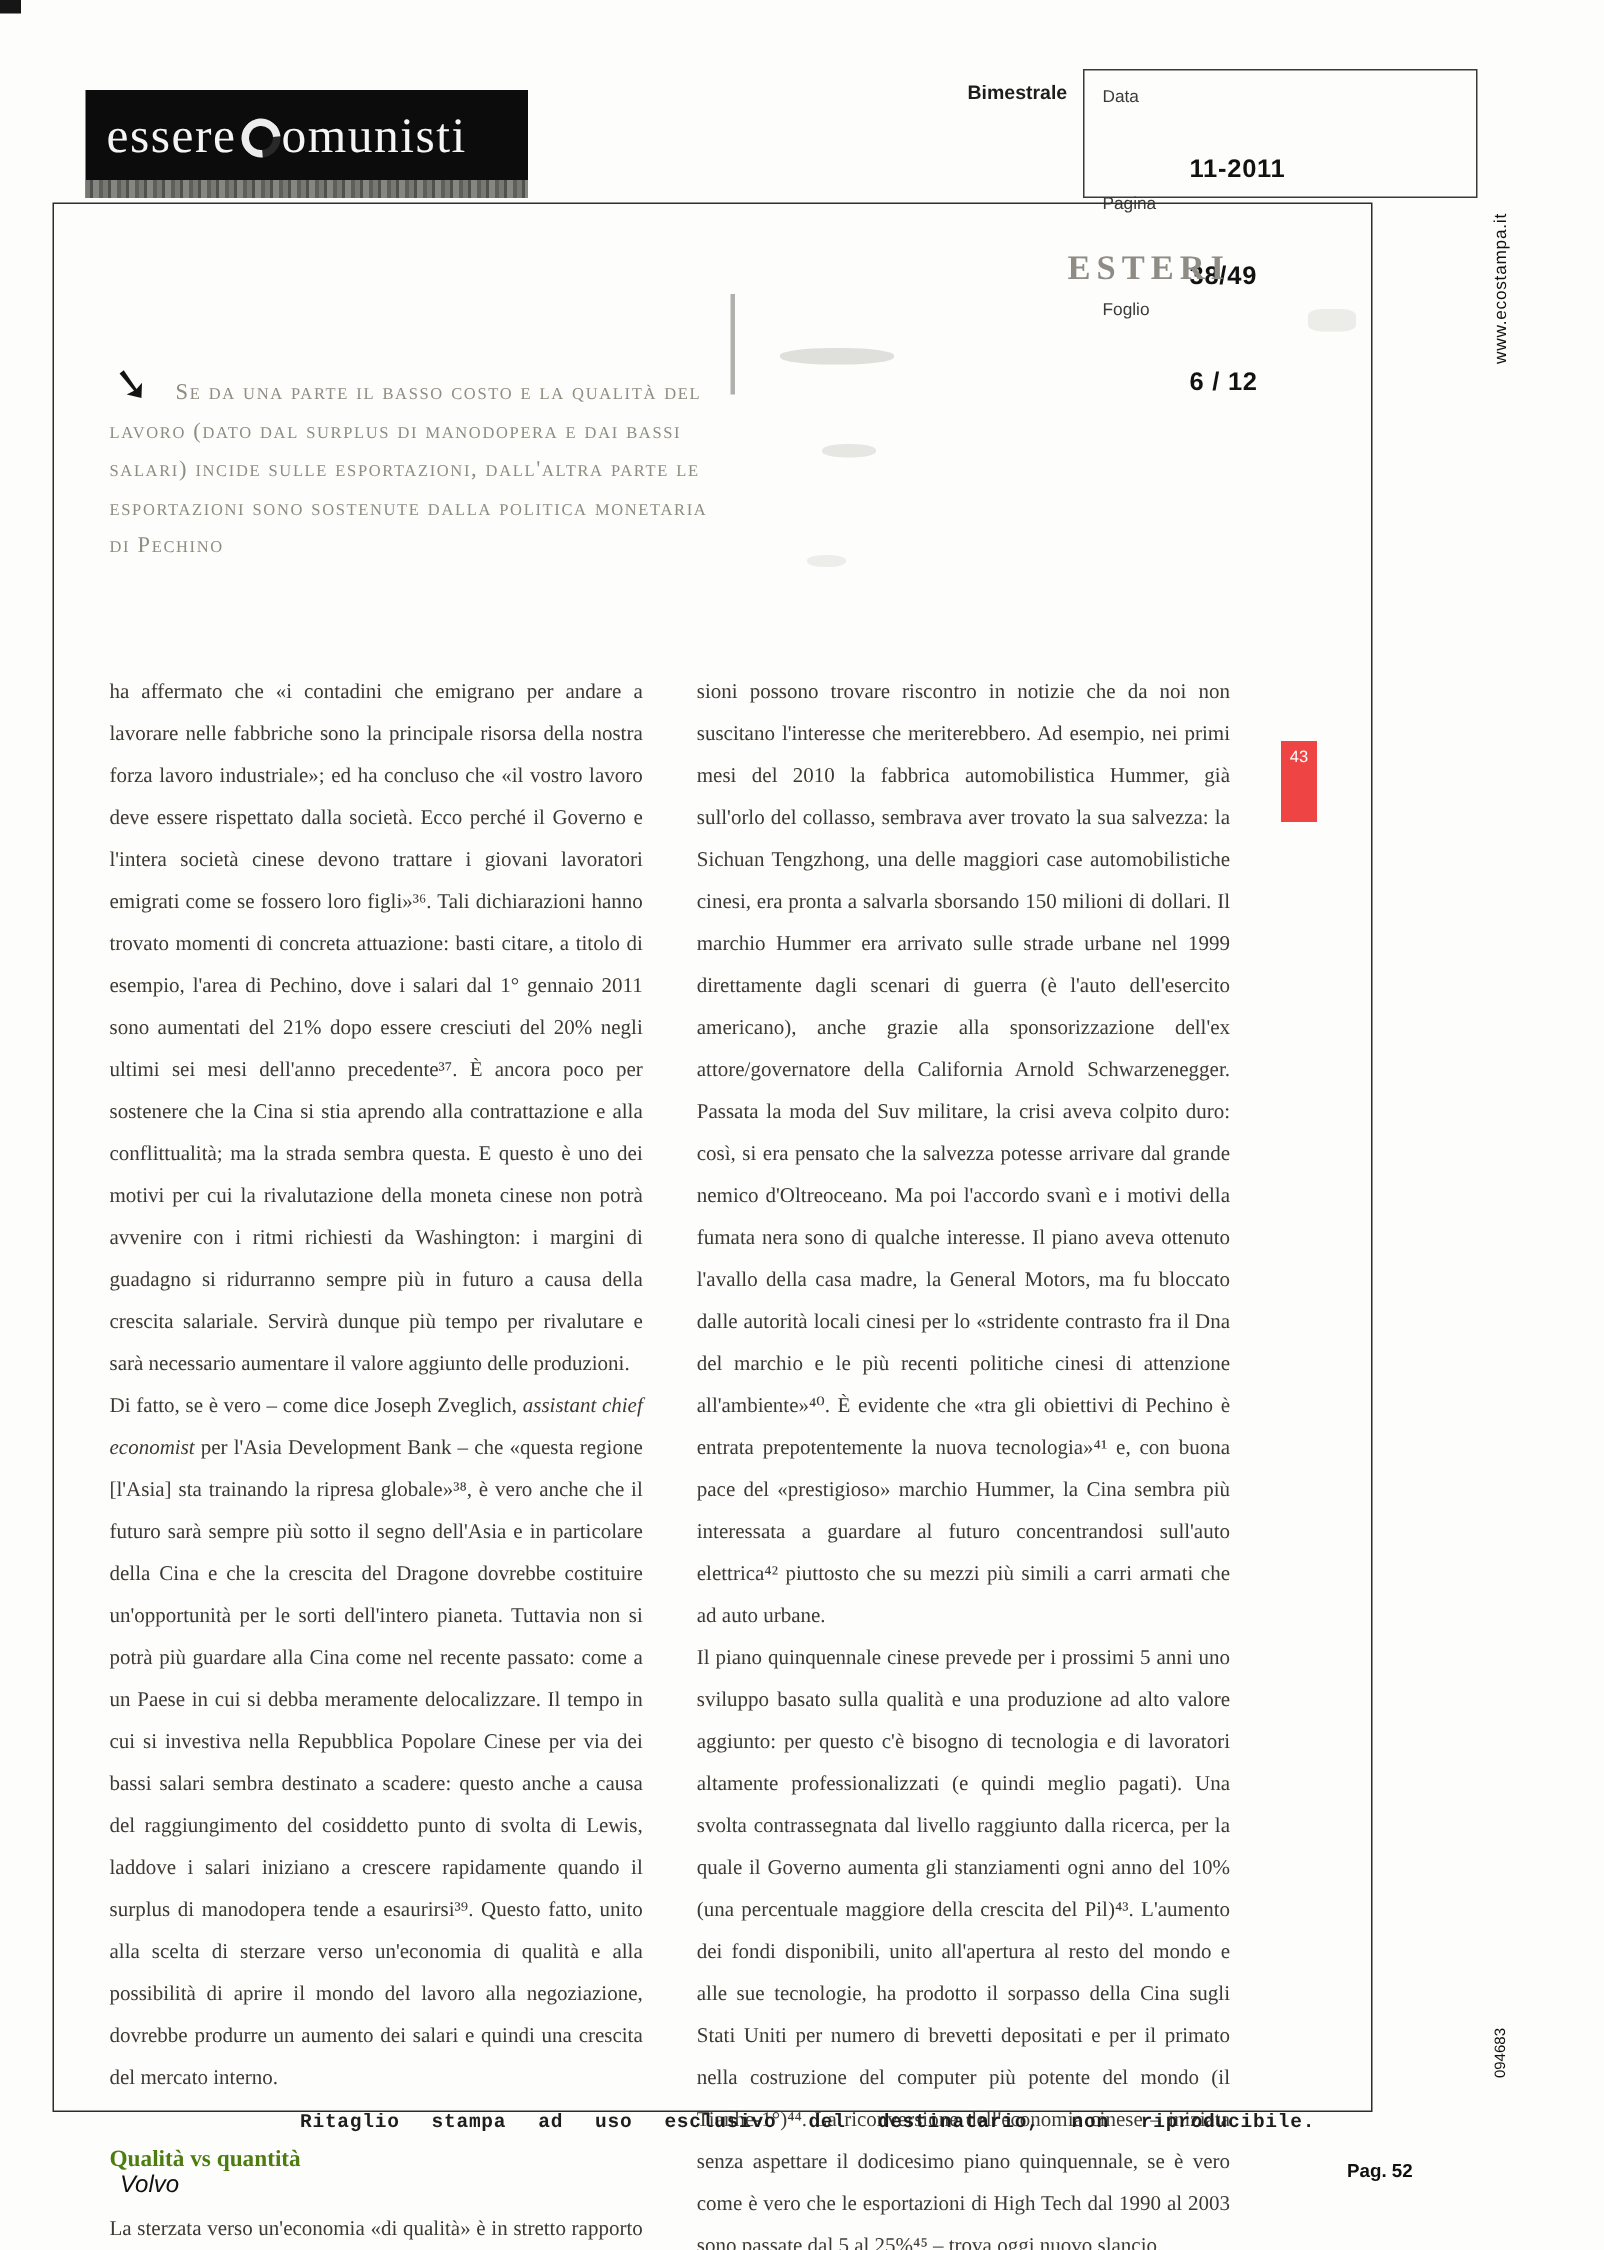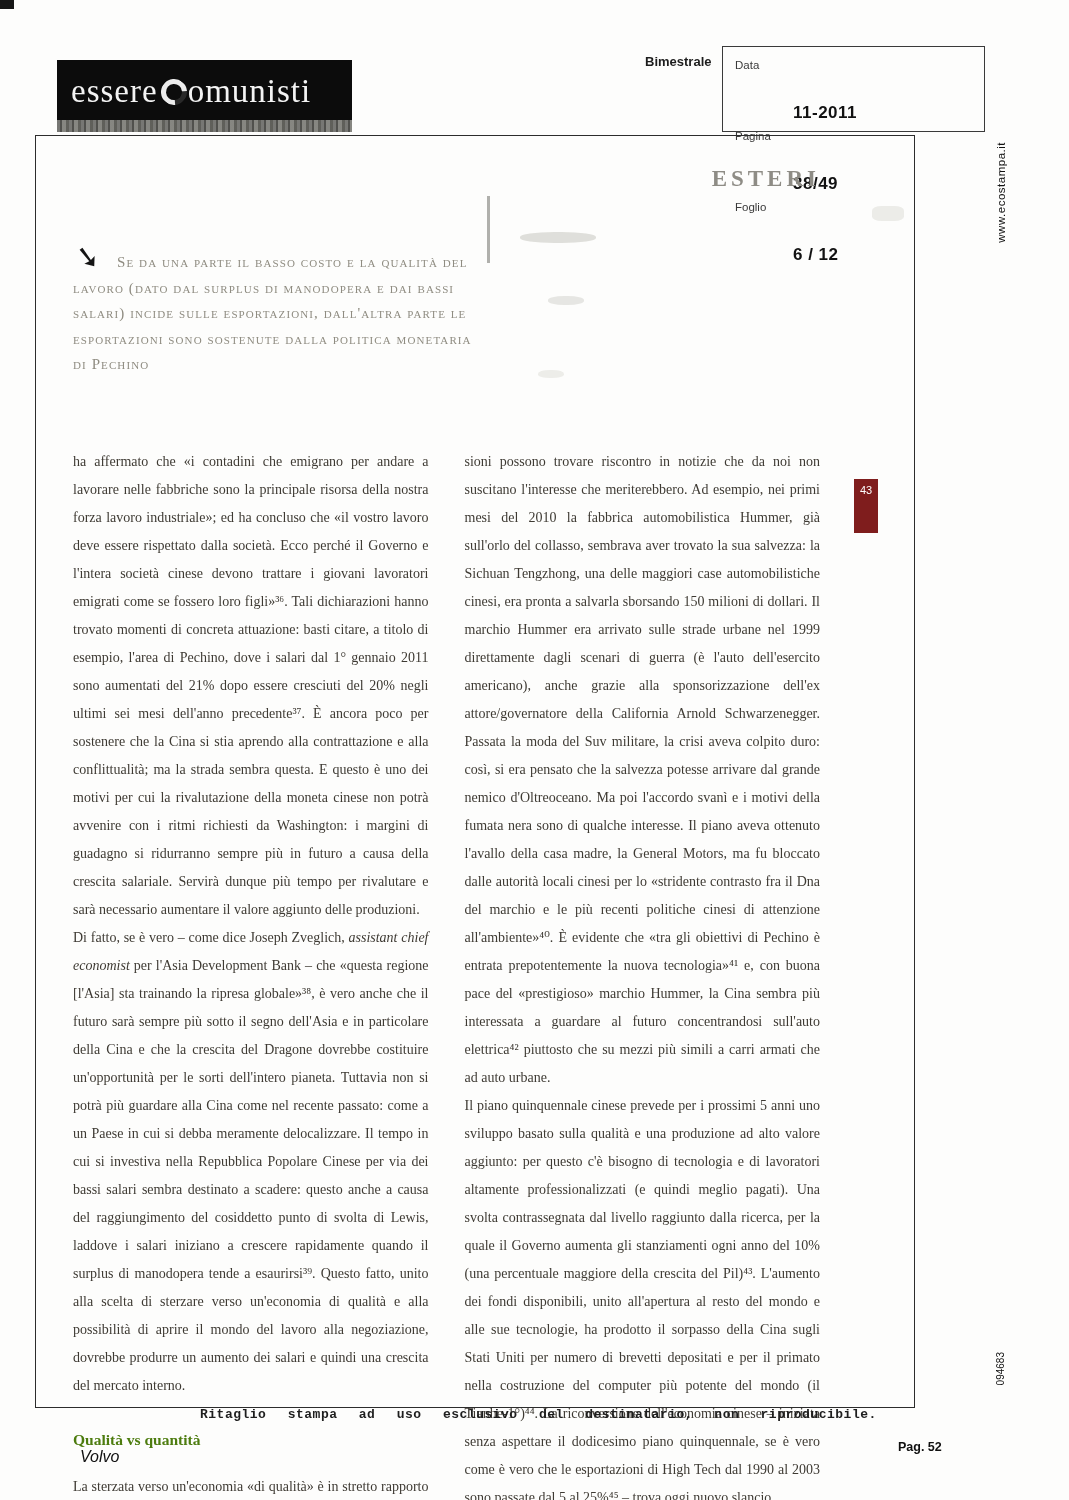--- a/index.html
+++ b/index.html
@@ -80,22 +80,22 @@
   .columns { display:flex; gap:36px; }
   .col {
     width:391px; text-align:justify;
     font-size:14px; line-height:28px; color:#3e3a33;
   }
   .col p { margin:0; }
   .subhead { font-weight:bold; font-size:15.5px; color:#4d7c0f; margin:26px 0 19px 0; }
   .ital { font-style:italic; }
 
   .badge-43 {
-    position:absolute; right:36px; top:343px; width:24px; height:54px;
-    background:#7f1d1d; color:#fefefe;
+    position:absolute; right:36px; top:358px; width:24px; height:54px;
+    background:#ef4444; color:#fefefe;
     font-family:"Liberation Sans",sans-serif; font-size:11px; text-align:center; padding-top:5px;
   }
 
   
   .art { position:absolute; pointer-events:none; }
   .art-vline { left:487px; top:196px; width:3px; height:67px; background:#9c9c97; opacity:.8; }
   .art-s1 { left:520px; top:232px; width:76px; height:11px; background:#c6c6c0; opacity:.55; border-radius:45%; }
   .art-s2 { left:548px; top:296px; width:36px; height:9px; background:#cfcfc9; opacity:.5; border-radius:45%; }
   .art-s3 { left:872px; top:206px; width:32px; height:15px; background:#d6d6d0; opacity:.45; border-radius:30%; }
   .art-s4 { left:538px; top:370px; width:26px; height:8px; background:#d9d9d3; opacity:.45; border-radius:45%; }

